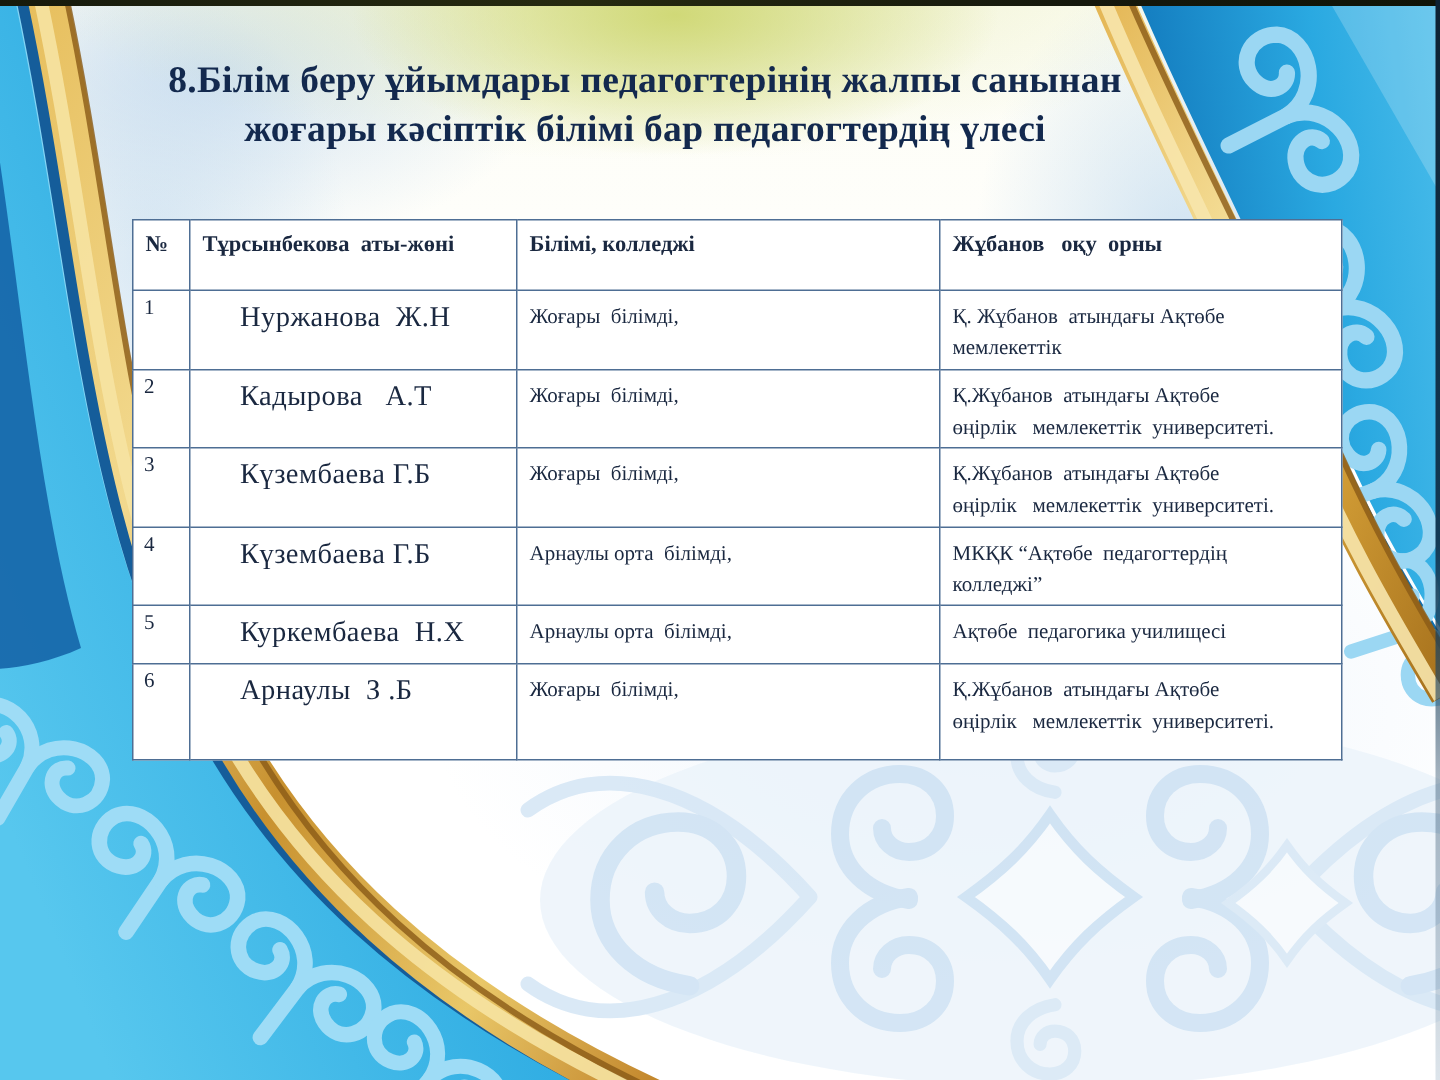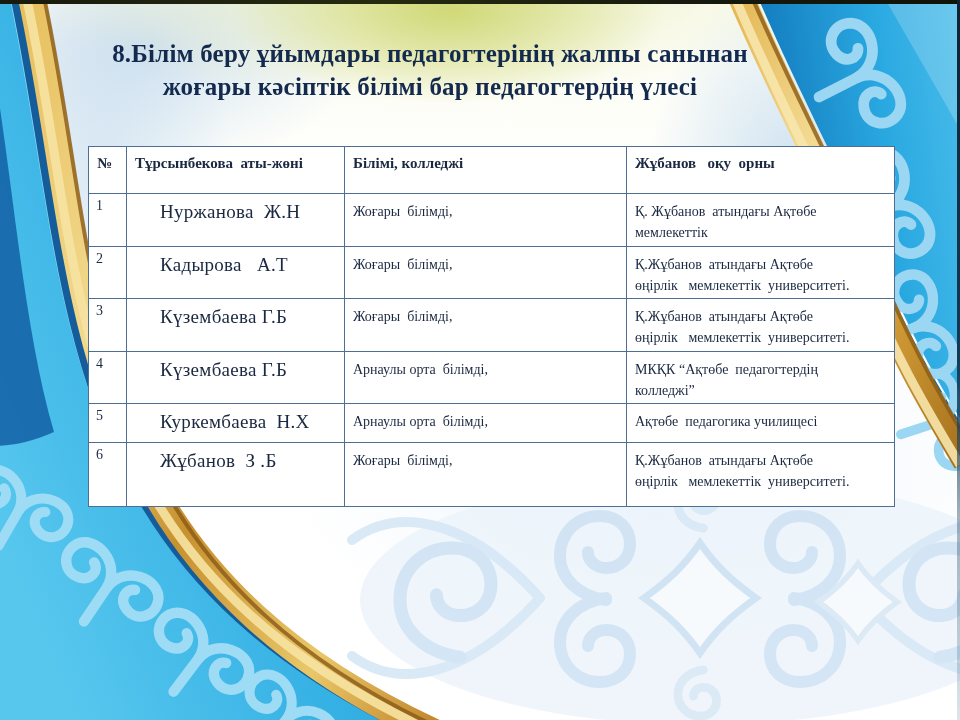--- a/index.html
+++ b/index.html
@@ -170,20 +170,20 @@
 колледжі”</td>
       </tr>
       <tr class="h39">
         <td class="c-num">5</td>
         <td class="c-name">Куркембаева  Н.Х</td>
         <td class="c-edu">Арнаулы орта  білімді,</td>
         <td class="c-inst">Ақтөбе  педагогика училищесі</td>
       </tr>
       <tr class="h64">
         <td class="c-num">6</td>
-        <td class="c-name">Жұбанов  З .Б</td>
+        <td class="c-name">Арнаулы  З .Б</td>
         <td class="c-edu">Жоғары  білімді,</td>
         <td class="c-inst">Қ.Жұбанов  атындағы Ақтөбе
 өңірлік   мемлекеттік  университеті.</td>
       </tr>
     </tbody>
   </table>
 </div>
 
 </body></html>

